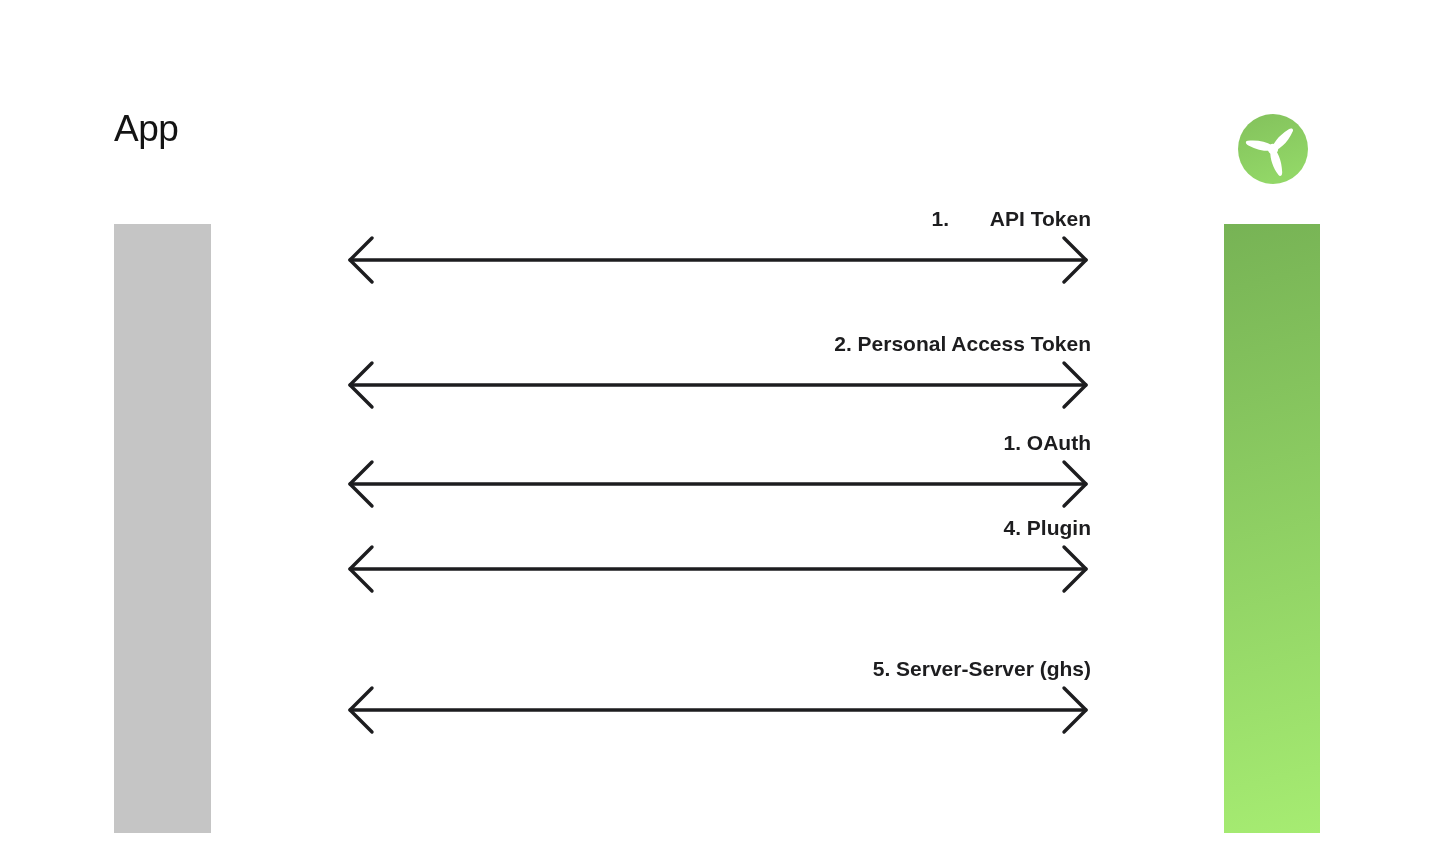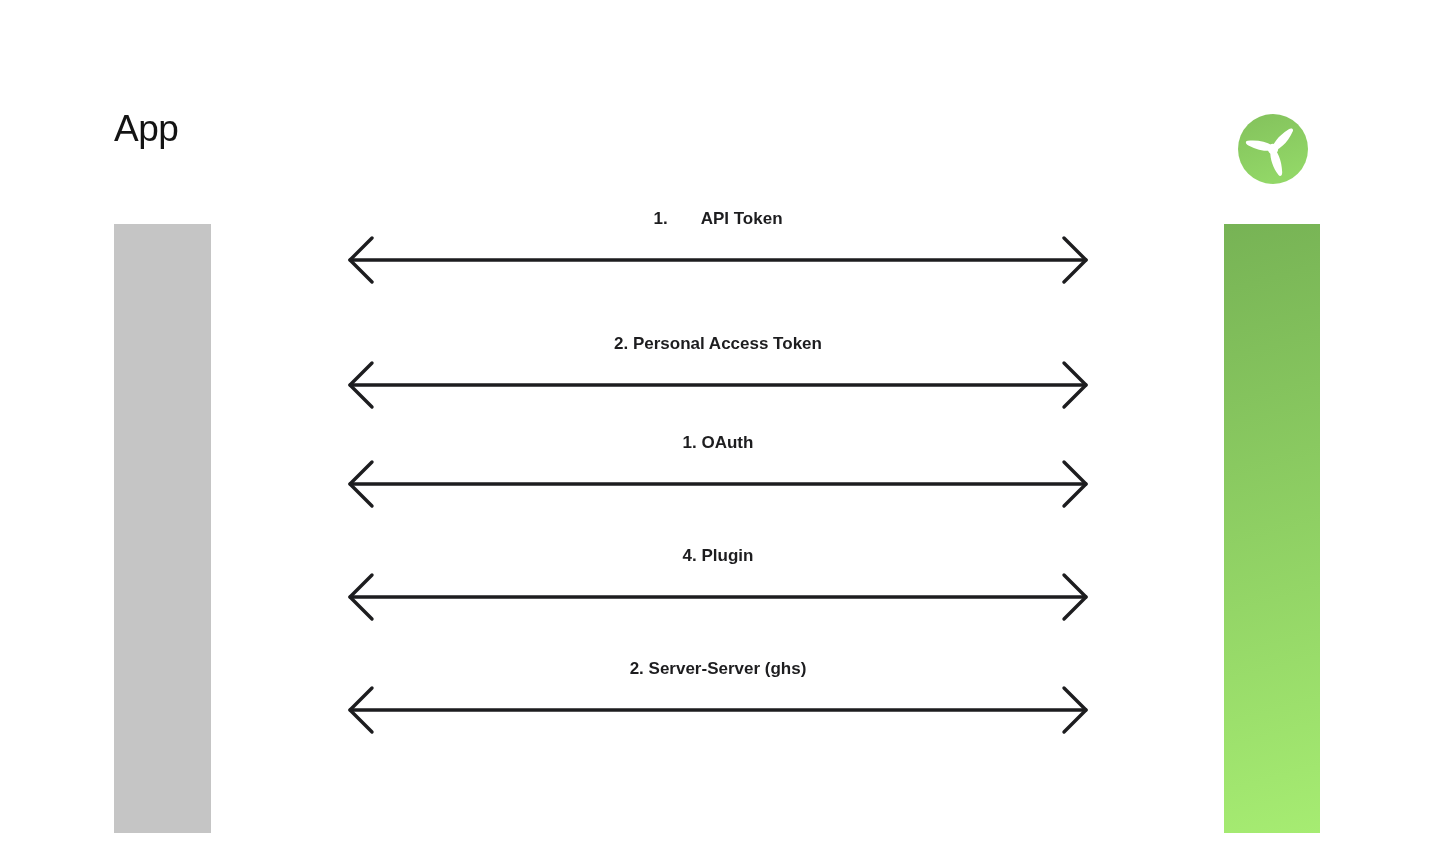--- a/index.html
+++ b/index.html
@@ -61,22 +61,22 @@
     left: 1224px;
     width: 96px;
     background: linear-gradient(165deg, var(--right-bar-top) 0%, var(--right-bar-bottom) 100%);
   }
   .connection {
     position: absolute;
     left: 345px;
     width: 746px;
   }
   .connection-label {
-    text-align: center;
-    font-size: 17px;
+    text-align: right;
+    font-size: 21px;
     font-weight: 700;
     color: var(--label-text);
     height: 28px;
     line-height: 24px;
     white-space: pre;
   }
   .arrow { display: block; }
   .arrow line,
   .arrow polyline {
     stroke: var(--arrow);
@@ -135,31 +135,31 @@
 
   <div class="connection" style="top:431px">
     <div class="connection-label">1. OAuth</div>
     <svg class="arrow" width="746" height="50" viewBox="0 0 746 50" aria-hidden="true">
       <line x1="5" y1="25" x2="741" y2="25"></line>
       <polyline points="27,3 5,25 27,47"></polyline>
       <polyline points="719,3 741,25 719,47"></polyline>
     </svg>
   </div>
 
-  <div class="connection" style="top:544px">
+  <div class="connection" style="top:516px">
     <div class="connection-label">4. Plugin</div>
     <svg class="arrow" width="746" height="50" viewBox="0 0 746 50" aria-hidden="true">
       <line x1="5" y1="25" x2="741" y2="25"></line>
       <polyline points="27,3 5,25 27,47"></polyline>
       <polyline points="719,3 741,25 719,47"></polyline>
     </svg>
   </div>
 
   <div class="connection" style="top:657px">
-    <div class="connection-label">2. Server-Server (ghs)</div>
+    <div class="connection-label">5. Server-Server (ghs)</div>
     <svg class="arrow" width="746" height="50" viewBox="0 0 746 50" aria-hidden="true">
       <line x1="5" y1="25" x2="741" y2="25"></line>
       <polyline points="27,3 5,25 27,47"></polyline>
       <polyline points="719,3 741,25 719,47"></polyline>
     </svg>
   </div>
 
 </div>
 
 </body></html>

